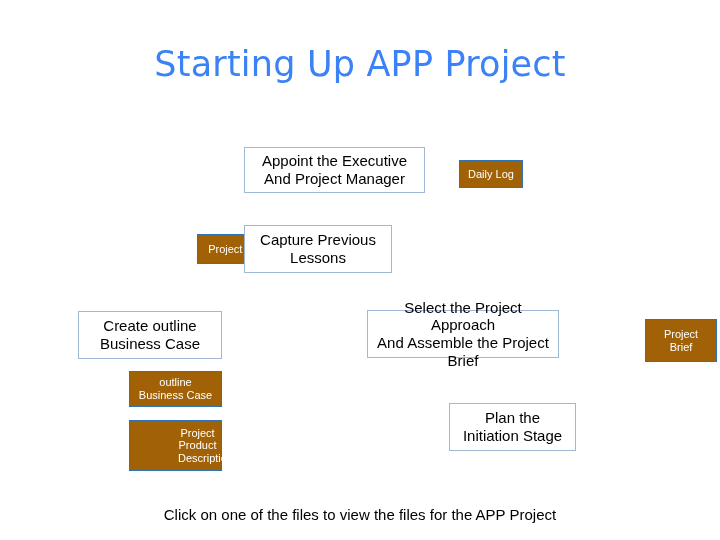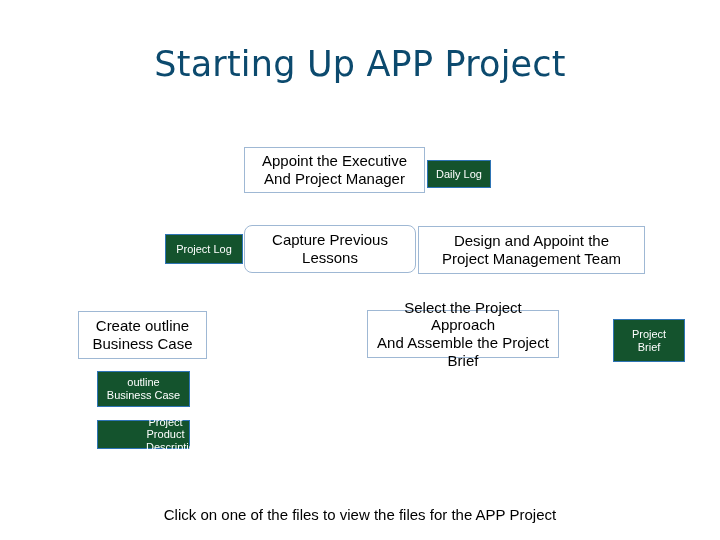--- a/index.html
+++ b/index.html
@@ -18,45 +18,46 @@
     width: 720px;
     height: 540px;
   }
   .title {
     position: absolute;
     left: 0;
     top: 44px;
     width: 720px;
     text-align: center;
     font-size: 35px;
-    color: #0c4a6e;
+    color: #3b82f6;
     font-family: "DejaVu Sans", sans-serif;
     font-weight: normal;
     letter-spacing: 0.2px;
   }
   .box {
     position: absolute;
     box-sizing: border-box;
     display: flex;
     align-items: center;
     justify-content: flex-start;
     text-align: center;
     color: #000000;
     background: #ffffff;
     border: 1px solid #9fb8d4;
     font-size: 15px;
     line-height: 1.18;
     padding: 2px 4px;
   }
   .box.blue {
-    background: #14532d;
+    background: #a16207;
     border: 1px solid #2e74b5;
     color: #ffffff;
     font-size: 11px;
     line-height: 1.15;
+    margin-left: 32px;
   }
   .box span {
     display: block;
     width: 100%;
   }
   .footer {
     position: absolute;
     left: 0;
     top: 506px;
     width: 720px;
@@ -77,45 +78,45 @@
   </div>
 
   <div class="box blue" style="left:427px; top:160px; width:64px; height:28px;">
     <span>Daily Log</span>
   </div>
 
   <div class="box blue" style="left:165px; top:234px; width:78px; height:30px;">
     <span>Project Log</span>
   </div>
 
-  <div class="box white" style="left:244px; top:225px; width:172px; height:48px;border-radius:8px;">
+  <div class="box white" style="left:244px; top:225px; width:148px; height:48px;">
     <span>Capture Previous<br>Lessons</span>
   </div>
 
-  <div class="box white" style="left:418px; top:226px; width:227px; height:48px;">
-    <span>Design and Appoint the<br>Project Management Team</span>
-  </div>
 
-  <div class="box white" style="left:78px; top:311px; width:129px; height:48px;">
+  <div class="box white" style="left:78px; top:311px; width:144px; height:48px;">
     <span>Create outline<br>Business Case</span>
   </div>
 
   <div class="box white" style="left:367px; top:310px; width:192px; height:48px;">
     <span>Select the Project Approach<br>And Assemble the Project Brief</span>
   </div>
 
   <div class="box blue" style="left:613px; top:319px; width:72px; height:43px;">
     <span>Project<br>Brief</span>
   </div>
 
   <div class="box blue" style="left:97px; top:371px; width:93px; height:36px;">
     <span>outline<br>Business Case</span>
   </div>
 
-  <div class="box blue" style="left:97px; top:420px; width:93px; height:29px;padding-left:48px;">
+  <div class="box blue" style="left:97px; top:420px; width:93px; height:51px;padding-left:48px;">
     <span>Project Product<br>Description</span>
   </div>
 
+  <div class="box white" style="left:449px; top:403px; width:127px; height:48px;">
+    <span>Plan the<br>Initiation Stage</span>
+  </div>
 
 
   <div class="footer">Click on one of the files to view the files for the APP Project</div>
 
 </div>
 
 </body></html>

